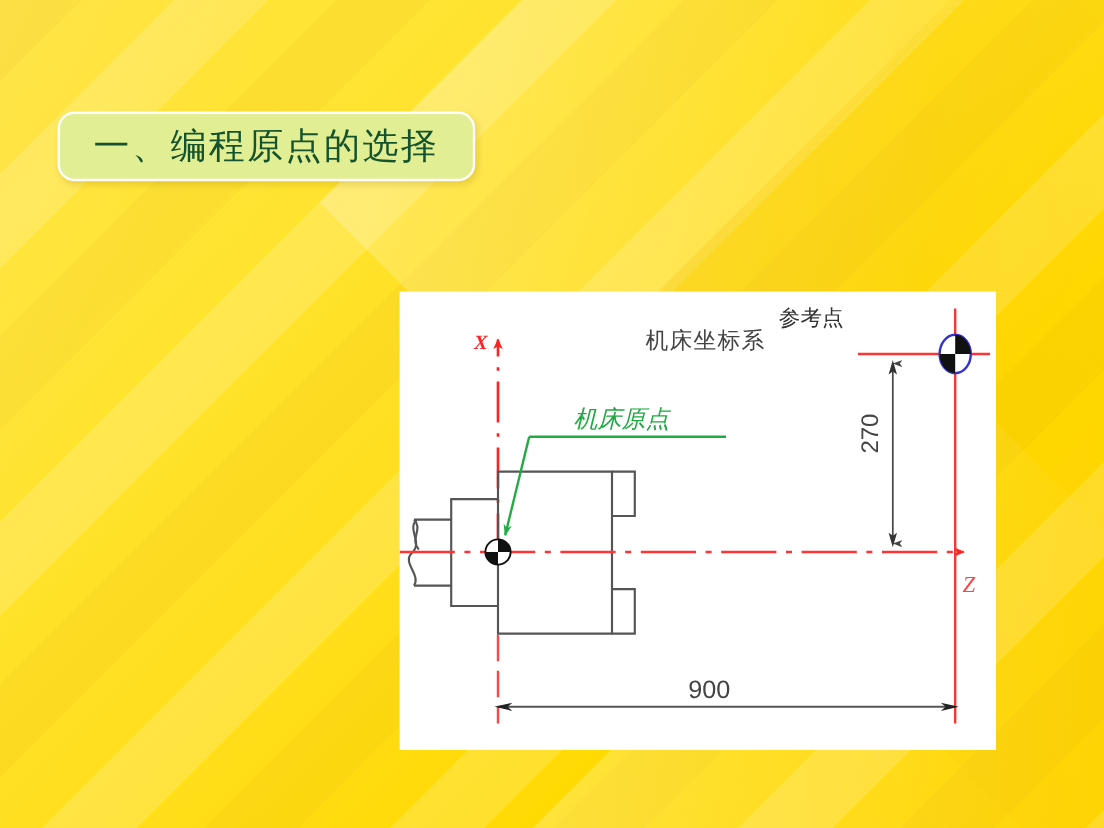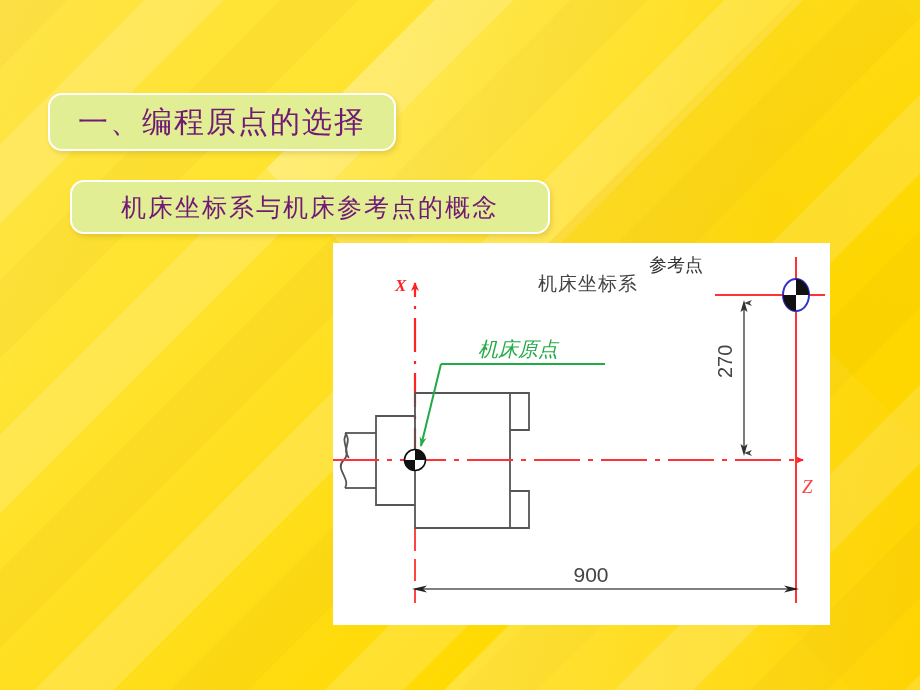--- a/index.html
+++ b/index.html
@@ -100,21 +100,21 @@
     height: 58px;
   }
   #callout-2 {
     left: 70px;
     top: 180px;
     width: 480px;
     height: 54px;
   }
   .callout-text {
     font-family: Liberation Sans, sans-serif;
-    color: #701a75;
+    color: #14532d;
     white-space: nowrap;
     letter-spacing: 2px;
   }
   #callout-1 .callout-text {
     font-size: 30px;
   }
   #callout-2 .callout-text {
     font-size: 25px;
   }
 
@@ -148,23 +148,20 @@
   <div class="bg-stripes"></div>
   <div class="bg-wedge-a"></div>
   <div class="bg-wedge-b"></div>
   <div class="bg-wedge-c"></div>
   <div class="bg-wedge-d"></div>
 
   <div class="callout" id="callout-1">
     <span class="callout-text">一、编程原点的选择</span>
   </div>
 
-  <div class="callout" id="callout-2">
-    <span class="callout-text">机床坐标系与机床参考点的概念</span>
-  </div>
 
   <div id="diagram-panel">
     <svg id="diagram-svg" viewBox="0 0 497 382" xmlns="http://www.w3.org/2000/svg">
 
       <defs>
         <marker id="arrowRed" markerWidth="10" markerHeight="10" refX="8" refY="4" orient="auto" markerUnits="userSpaceOnUse">
           <path d="M0,0 L9,4 L0,8 L2.4,4 Z" fill="#FF2222"></path>
         </marker>
         <marker id="arrowDimDown" markerWidth="8" markerHeight="9" refX="3.5" refY="8" orient="auto" markerUnits="userSpaceOnUse">
           <path d="M3.5,8 L0.6,0 L3.5,2.2 L6.4,0 Z" fill="#444444"></path>

